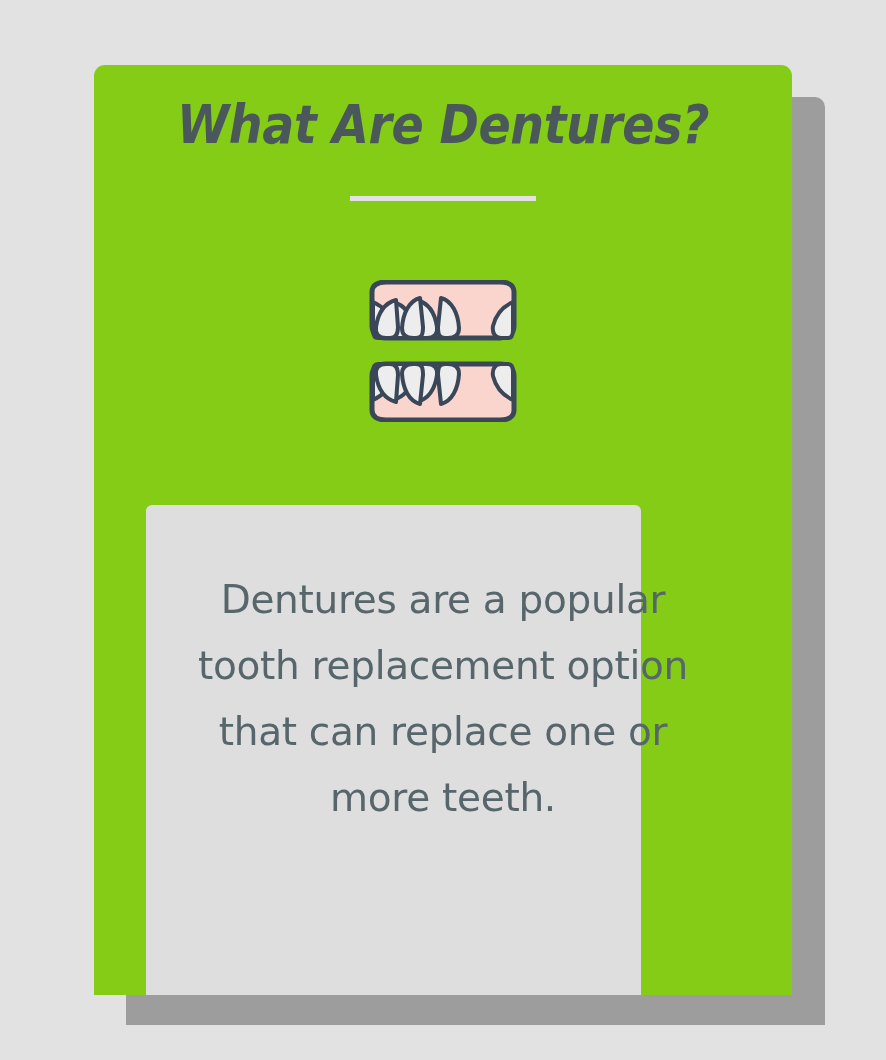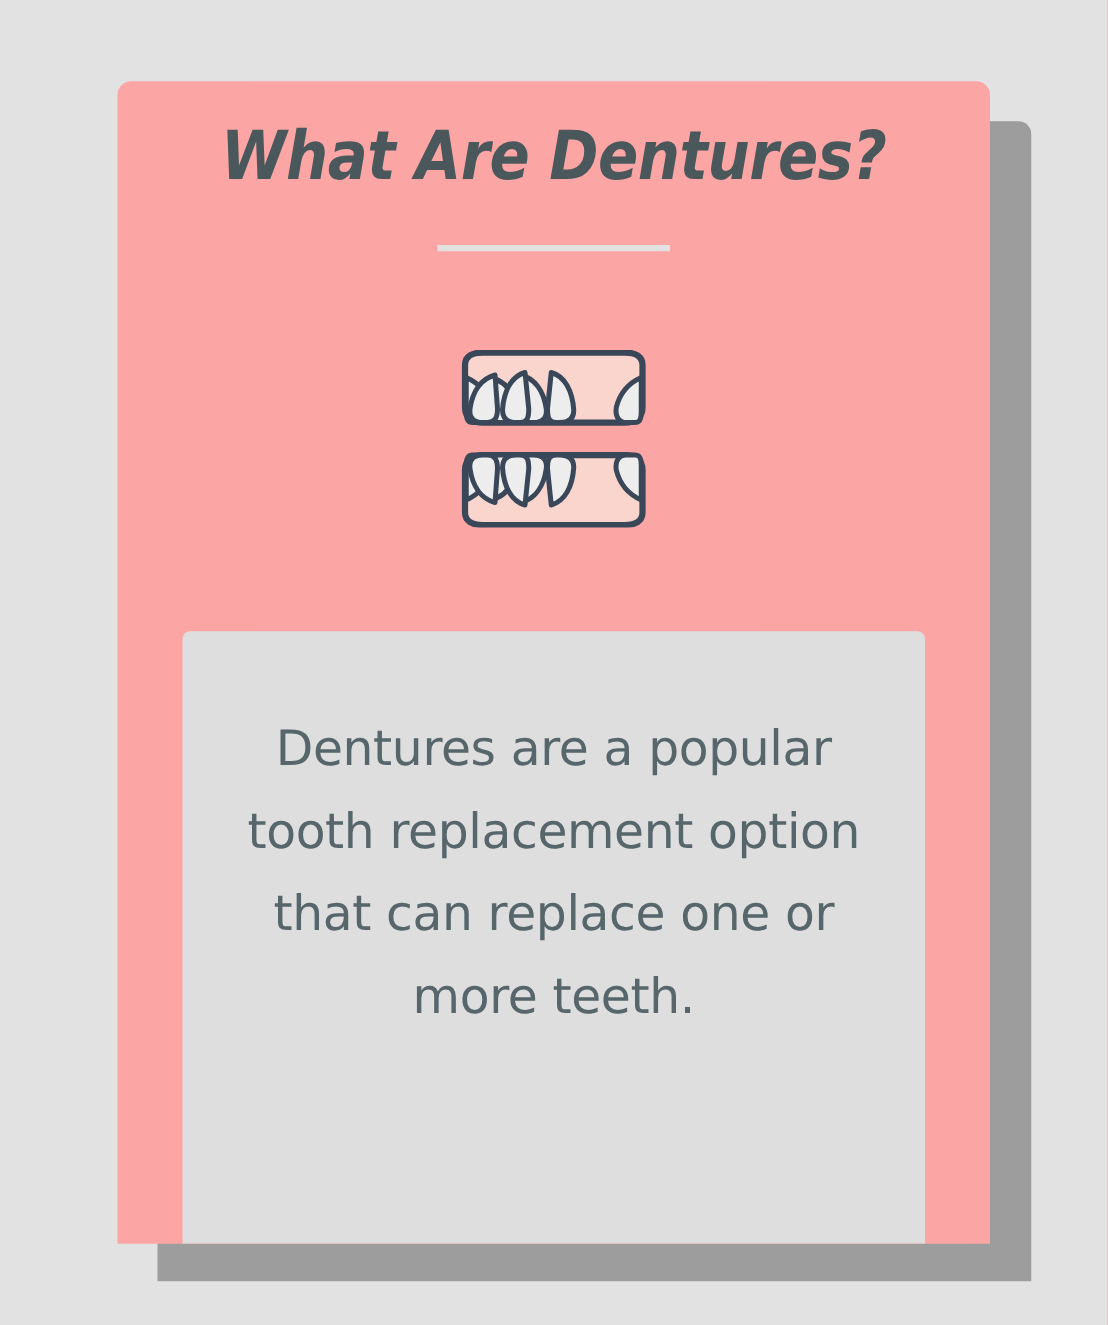--- a/index.html
+++ b/index.html
@@ -31,21 +31,21 @@
     border-radius: 10px 10px 0 0;
   }
 
   
   #card {
     position: absolute;
     left: 94px;
     top: 65px;
     width: 698px;
     height: 930px;
-    background: #fca5a5;
+    background: #84cc16;
     border-radius: 11px 11px 0 0;
     overflow: hidden;
   }
 
   #card-title {
     position: absolute;
     left: 0;
     top: 28px;
     width: 698px;
     text-align: center;
@@ -74,21 +74,21 @@
     left: 268px;
     top: 215px;
     width: 162px;
     height: 142px;
   }
 
   #content-panel {
     position: absolute;
     left: 52px;
     top: 440px;
-    width: 594px;
+    width: 495px;
     height: 490px;
     background: #dedede;
     border-radius: 6px 6px 0 0;
   }
 
   #content-text {
     position: absolute;
     left: 34px;
     top: 62px;
     width: 526px;

